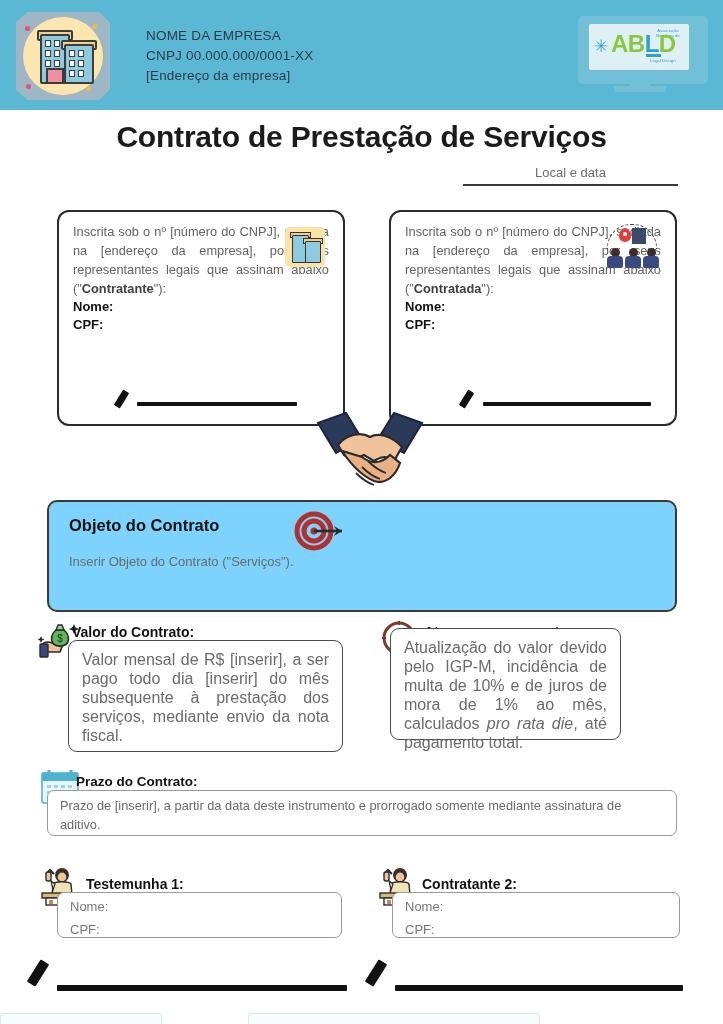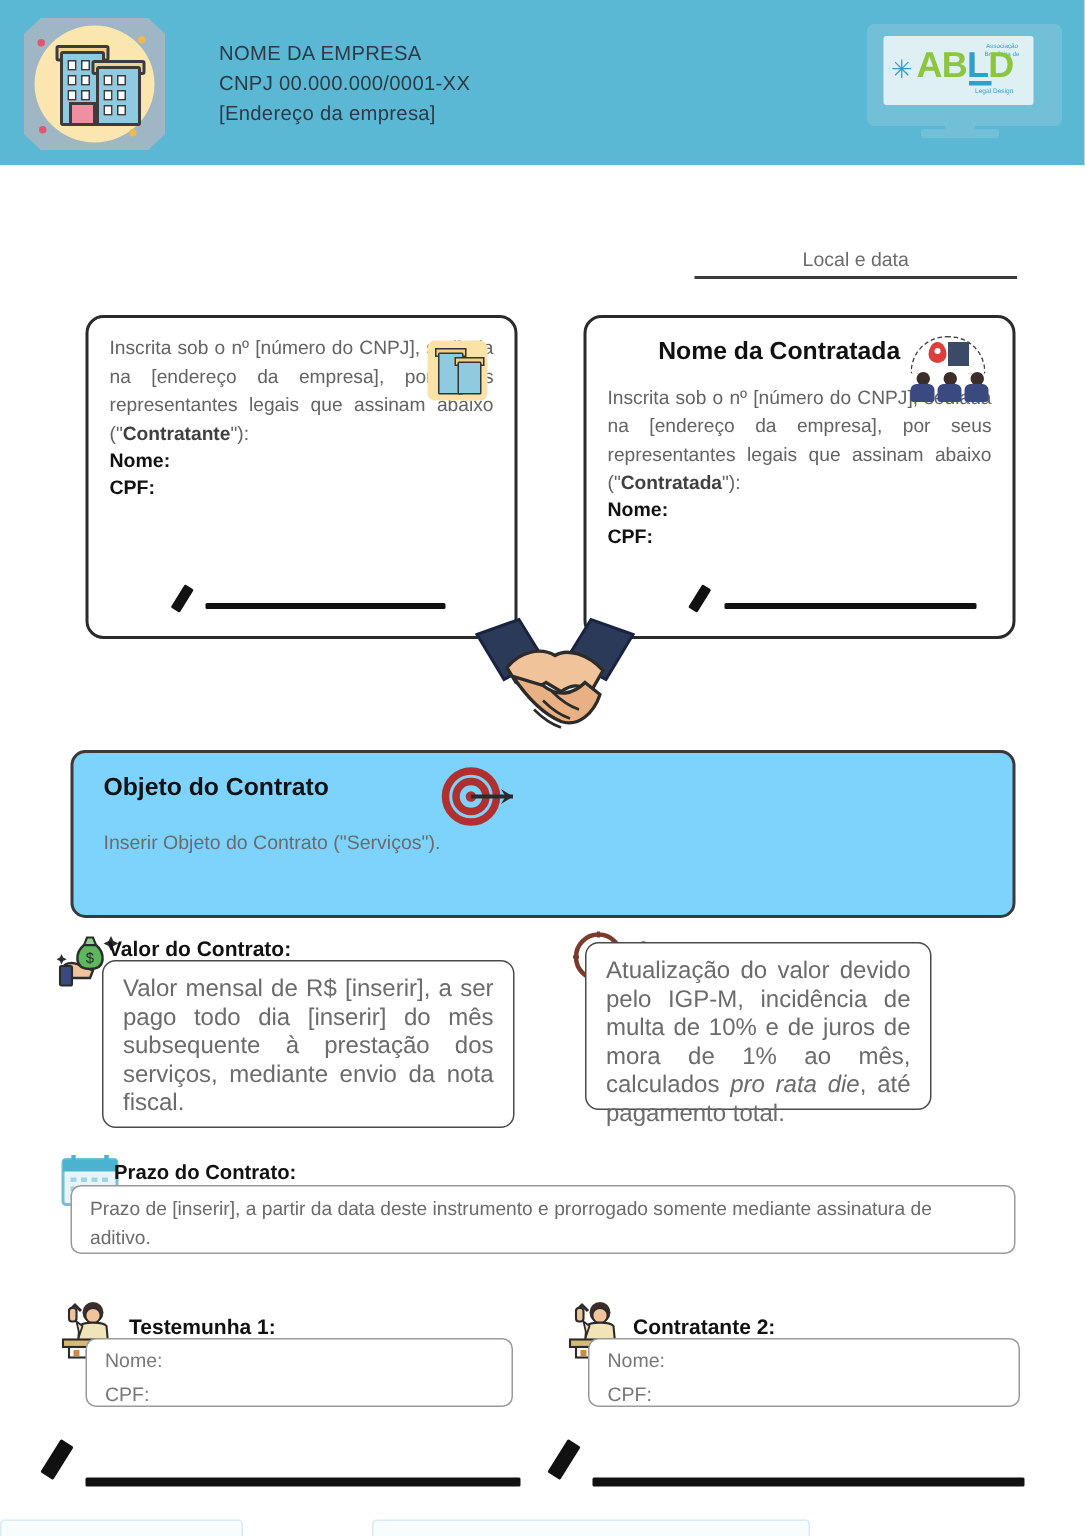--- a/index.html
+++ b/index.html
@@ -234,41 +234,41 @@
       <div class="star">✳</div>
       <div class="top-lbl">Associação Brasileira de</div>
       <div class="letters"><span class="a">A</span><span class="b">B</span><span class="l">L</span><span class="d">D</span></div>
       <div class="ul"></div>
       <div class="bot-lbl">Legal Design</div>
       <div class="stand"></div>
         <div class="base"></div>
     </div>
   </div>
 
+  <div class="title">Contrato de Prestação de Serviços</div>
   <div class="localdata">Local e data</div>
 
   <div class="card left">
     <div class="bldg-ic">
       <div class="glow"></div>
         <div class="t1"></div>
         <div class="c1"></div>
         <div class="t2"></div>
         <div class="c2"></div>
     </div>
     <p><span>Inscrita sob o nº [número do CNPJ], sediada na [endereço da empresa], por seus representantes legais que assinam abaixo ("</span><b>Contratante</b><span>"):</span></p>
     <div class="lbl">Nome:</div>
     <div class="lbl">CPF:</div>
     <div class="pencil">
         <div class="body"></div>
       </div>
     <div class="sig-line"></div>
   </div>
 
   <div class="card right">
-    <h2>Nome da Contratada</h2>
     <div class="ppl-ic">
       <div class="arc"></div>
         <div class="bl"></div>
         <div class="pin"></div>
       <div class="person p1">
           <div class="head"></div>
           <div class="body"></div>
         </div>
       <div class="person p2">
           <div class="head"></div>

